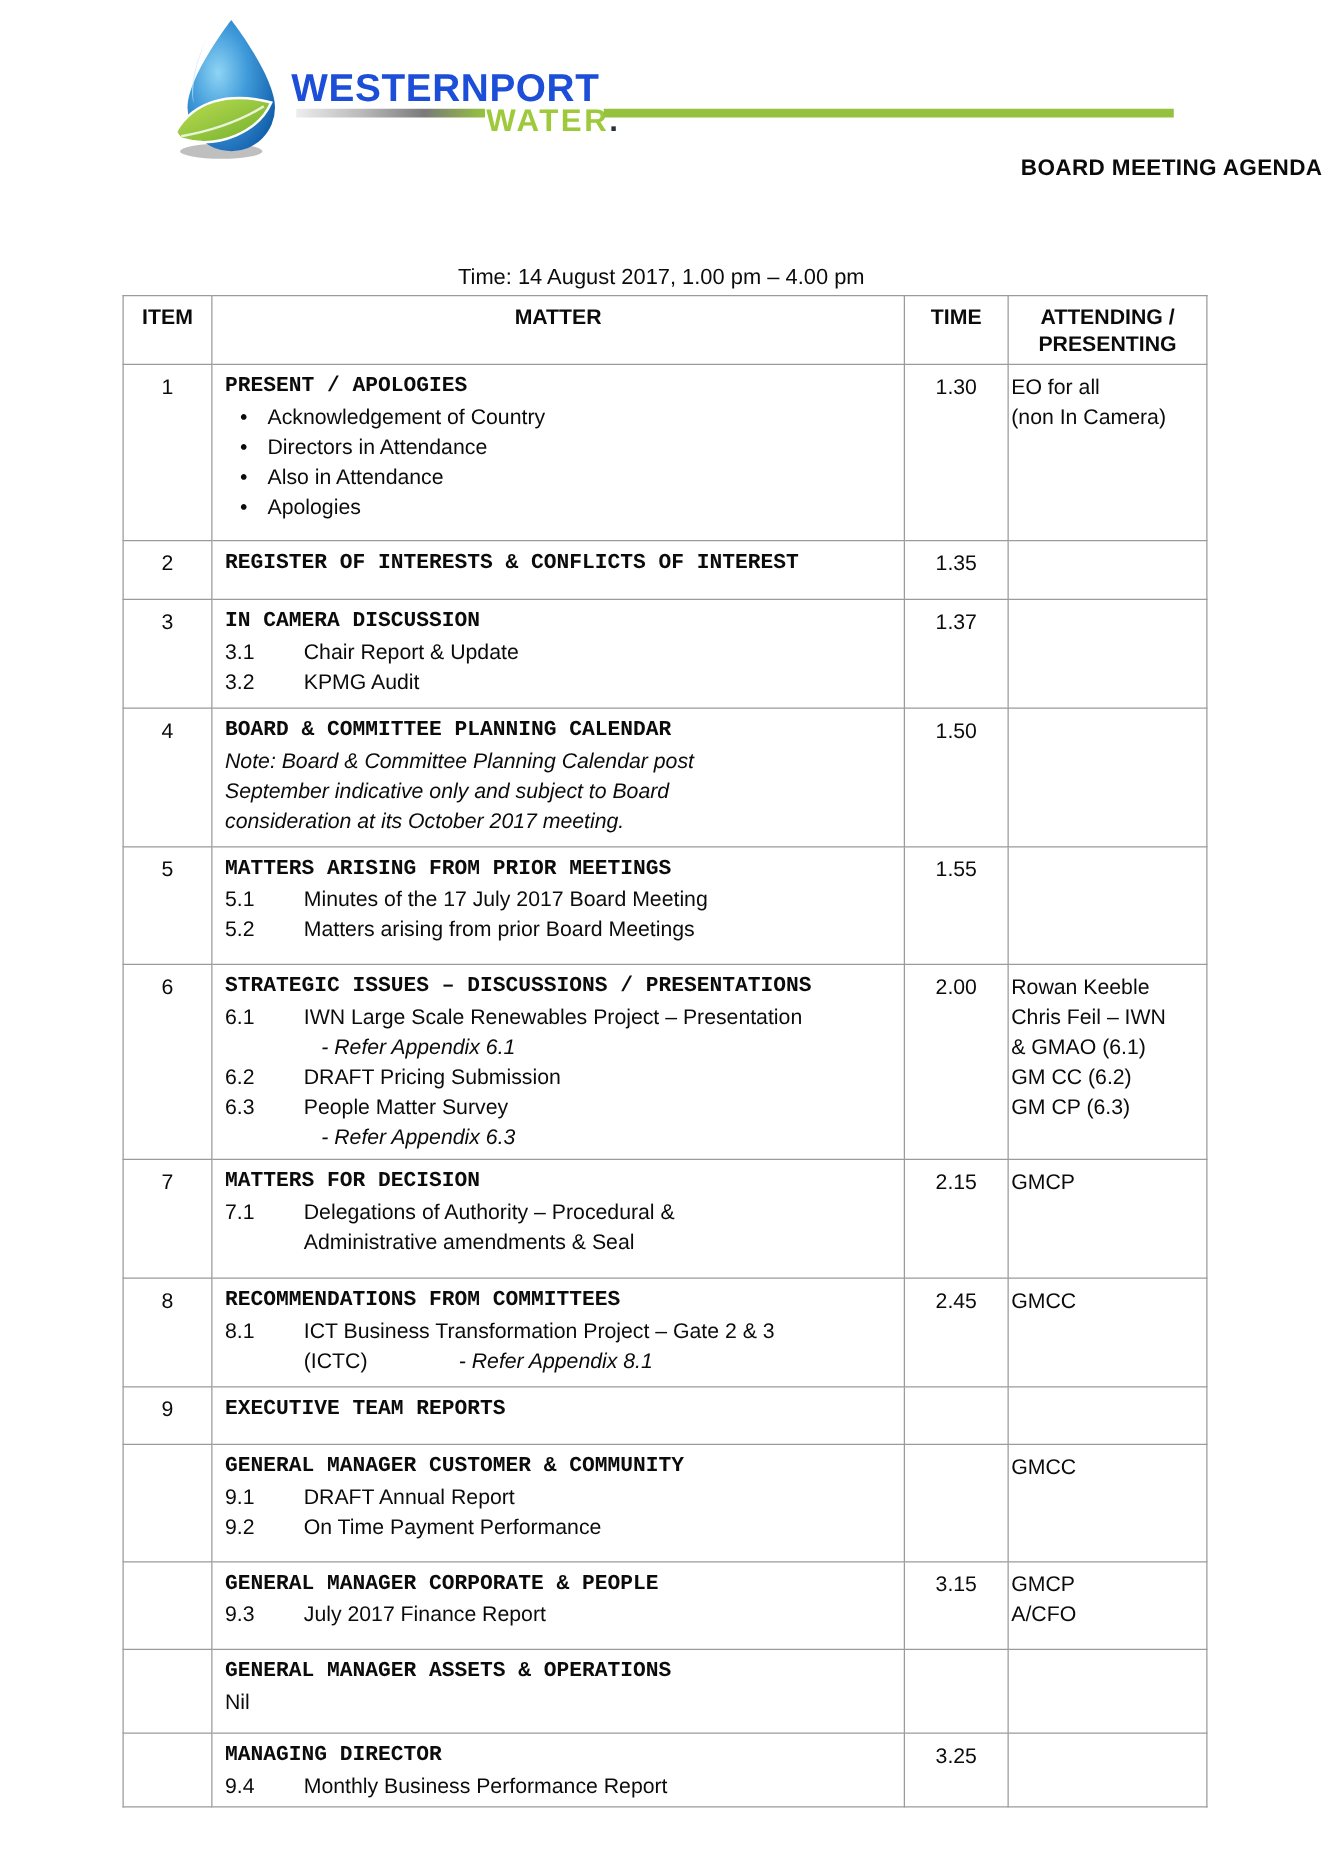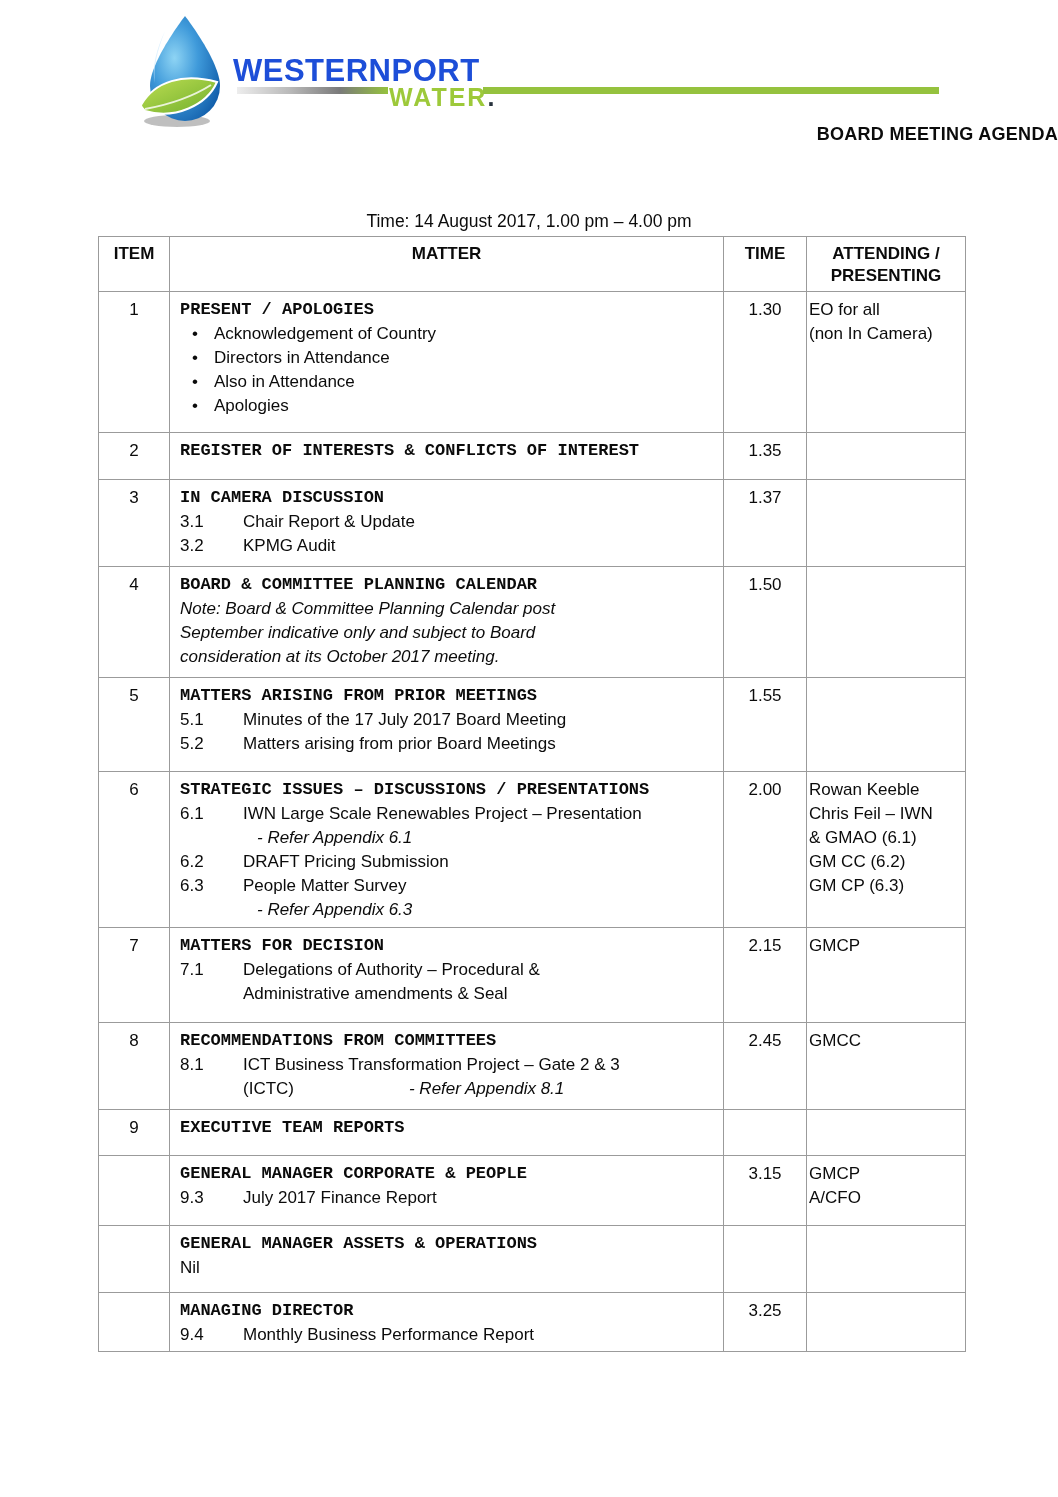--- a/index.html
+++ b/index.html
@@ -39,21 +39,21 @@
   td.c-item { text-align:center; padding-top:6px; }
   td.c-matter { padding-left:10px; padding-right:8px; padding-top:6px; }
   td.c-time { text-align:center; padding-top:6px; }
   td.c-att  { text-align:left; padding:6px 2px 4px 2px; }
   .m-title { font-weight:bold;font-family:Liberation Mono, monospace; }
   .sub { display:flex; }
   .sub-n { flex:0 0 63px; }
   .sub-t { flex:1 1 auto; }
   .sub-cont { padding-left:63px; }
   .sub-ref { padding-left:77px; font-style:italic; }
-  .ref-inline { font-style:italic; margin-left:115px; }
+  .ref-inline { font-style:italic; margin-left:73px; }
   .note-line { font-style:italic; }
   .bullet { display:flex; padding-left:12px; }
   .bullet::before { content:"\2022"; flex:0 0 22px; }
 </style>
 </head>
 <body>
 
 <div class="page">
 
   <svg class="logo-svg" width="96" height="116" viewBox="0 0 96 116">
@@ -243,20 +243,38 @@
 
     <tr style="height:46px">
       <td class="c-item">9</td>
       <td class="c-matter">
         <div class="m-title">EXECUTIVE TEAM REPORTS</div>
       </td>
       <td class="c-time"></td>
       <td class="c-att"></td>
     </tr>
 
+    <tr style="height:94px">
+      <td class="c-item"></td>
+      <td class="c-matter">
+        <div class="m-title">GENERAL MANAGER CUSTOMER &amp; COMMUNITY</div>
+        <div class="sub">
+              <span class="sub-n">9.1</span>
+              <span class="sub-t">DRAFT Annual Report</span>
+            </div>
+        <div class="sub">
+              <span class="sub-n">9.2</span>
+              <span class="sub-t">On Time Payment Performance</span>
+            </div>
+      </td>
+      <td class="c-time"></td>
+      <td class="c-att">
+        <div>GMCC</div>
+      </td>
+    </tr>
 
     <tr style="height:70px">
       <td class="c-item"></td>
       <td class="c-matter">
         <div class="m-title">GENERAL MANAGER CORPORATE &amp; PEOPLE</div>
         <div class="sub">
               <span class="sub-n">9.3</span>
               <span class="sub-t">July 2017 Finance Report</span>
             </div>
       </td>

